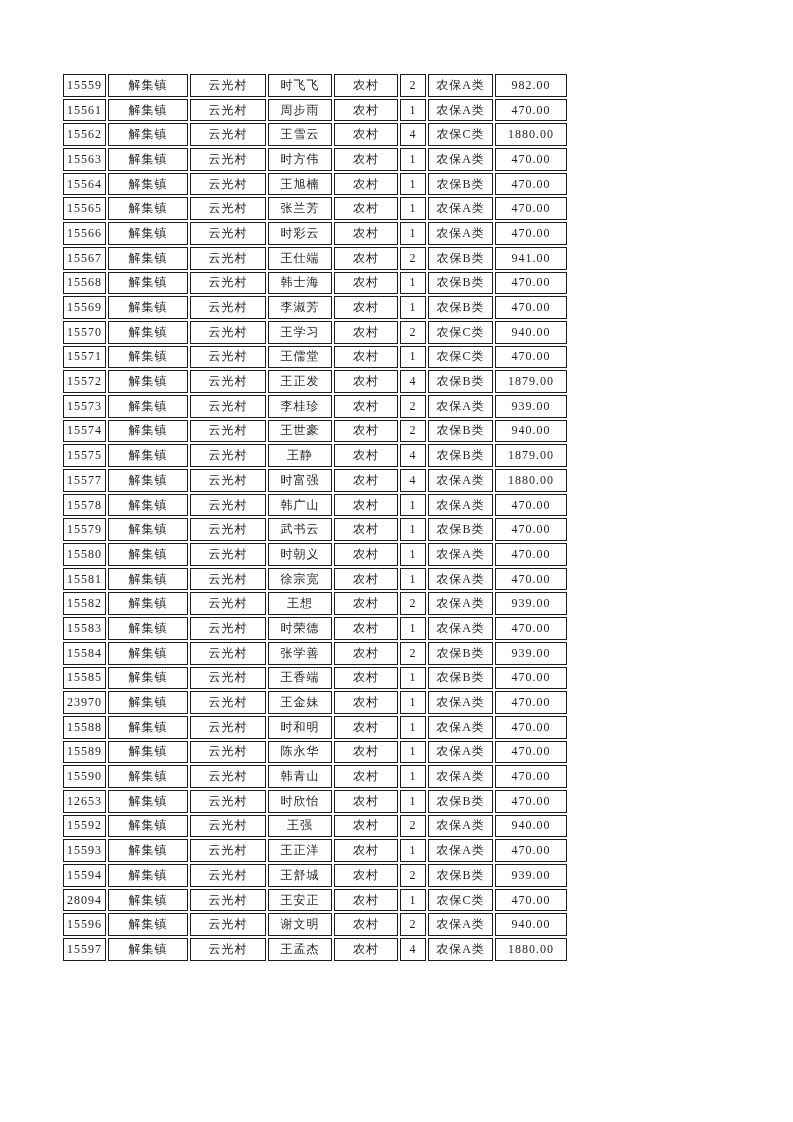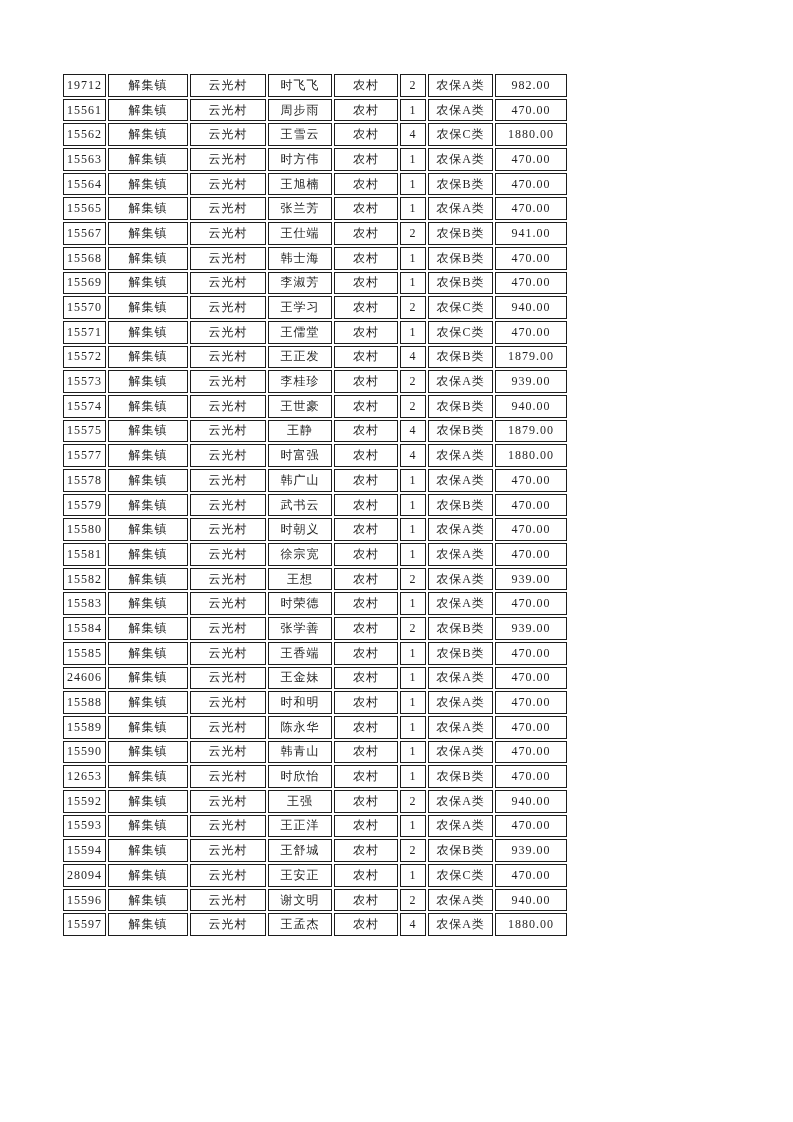--- a/index.html
+++ b/index.html
@@ -58,21 +58,21 @@
       <col class="c-town">
       <col class="c-village">
       <col class="c-name">
       <col class="c-type">
       <col class="c-count">
       <col class="c-category">
       <col class="c-amount">
     </colgroup>
     <tbody>
   <tr>
-    <td>19712</td>
+    <td>15559</td>
     <td>解集镇</td>
     <td>云光村</td>
     <td>时飞飞</td>
     <td>农村</td>
     <td>2</td>
     <td>农保A类</td>
     <td>982.00</td>
   </tr>
 
 
@@ -124,20 +124,30 @@
     <td>15565</td>
     <td>解集镇</td>
     <td>云光村</td>
     <td>张兰芳</td>
     <td>农村</td>
     <td>1</td>
     <td>农保A类</td>
     <td>470.00</td>
   </tr>
 
+  <tr>
+    <td>15566</td>
+    <td>解集镇</td>
+    <td>云光村</td>
+    <td>时彩云</td>
+    <td>农村</td>
+    <td>1</td>
+    <td>农保A类</td>
+    <td>470.00</td>
+  </tr>
 
   <tr>
     <td>15567</td>
     <td>解集镇</td>
     <td>云光村</td>
     <td>王仕端</td>
     <td>农村</td>
     <td>2</td>
     <td>农保B类</td>
     <td>941.00</td>
@@ -325,21 +335,21 @@
     <td>解集镇</td>
     <td>云光村</td>
     <td>王香端</td>
     <td>农村</td>
     <td>1</td>
     <td>农保B类</td>
     <td>470.00</td>
   </tr>
 
   <tr>
-    <td>24606</td>
+    <td>23970</td>
     <td>解集镇</td>
     <td>云光村</td>
     <td>王金妹</td>
     <td>农村</td>
     <td>1</td>
     <td>农保A类</td>
     <td>470.00</td>
   </tr>
 
 

